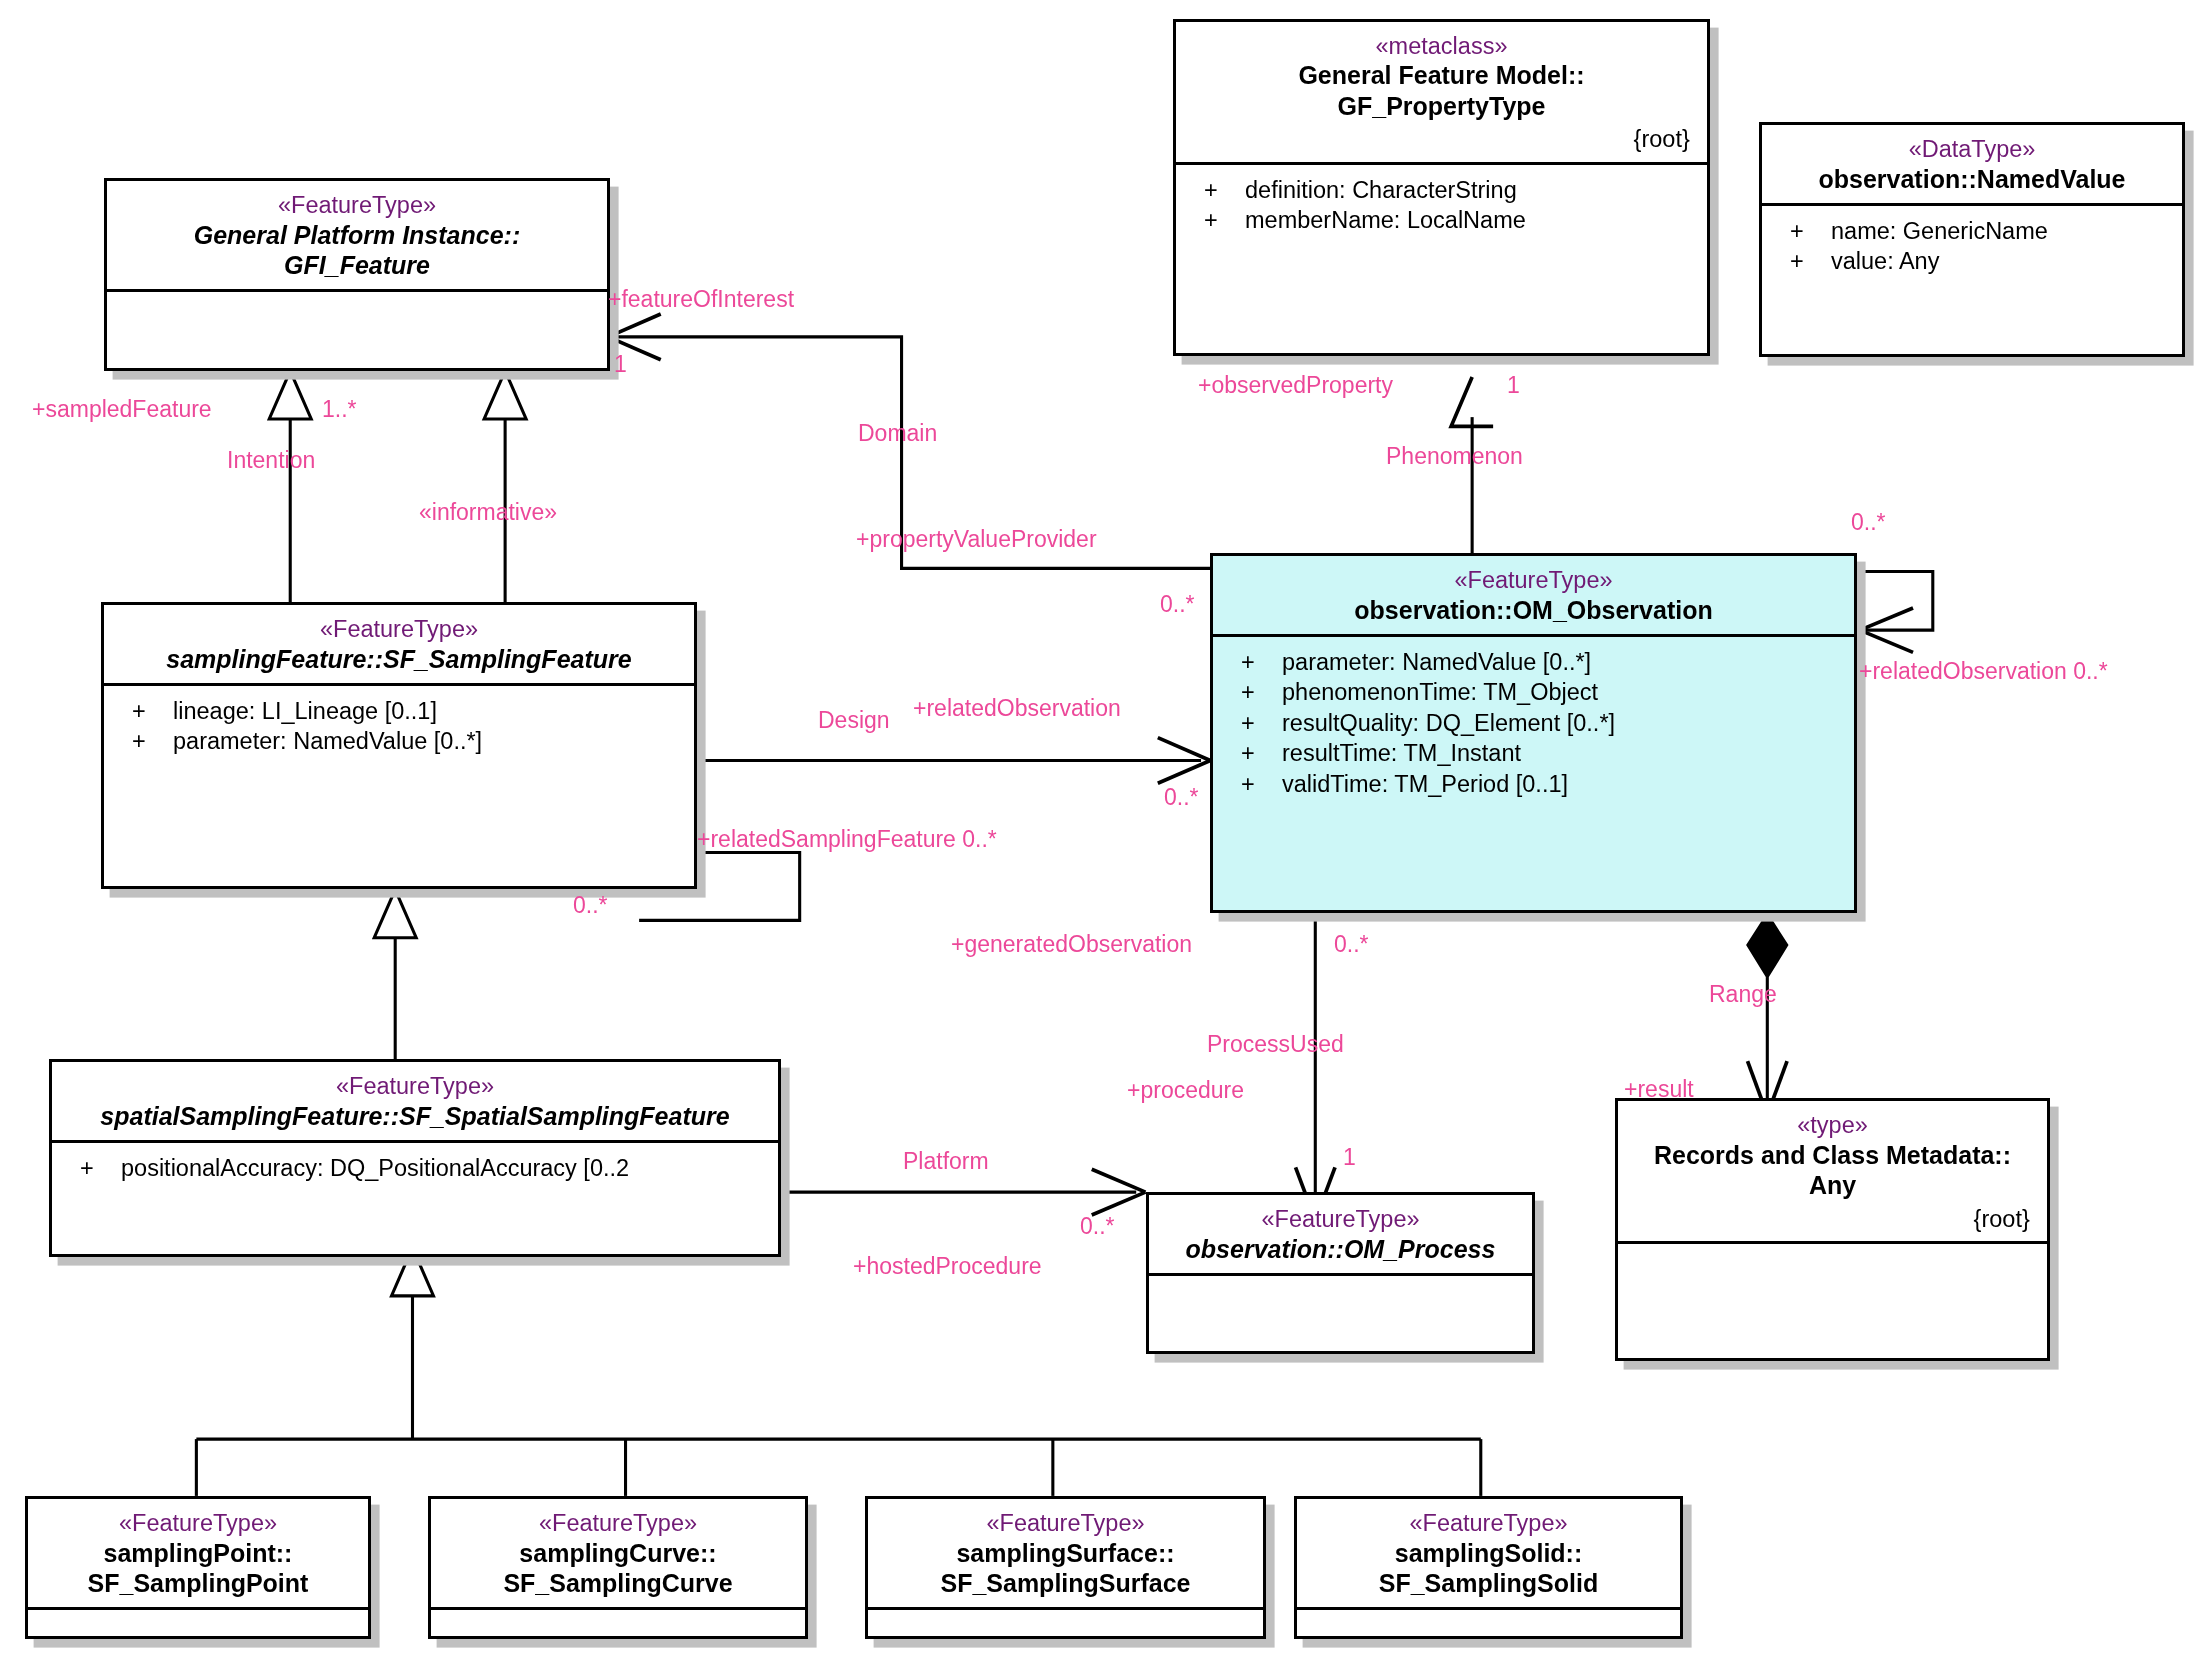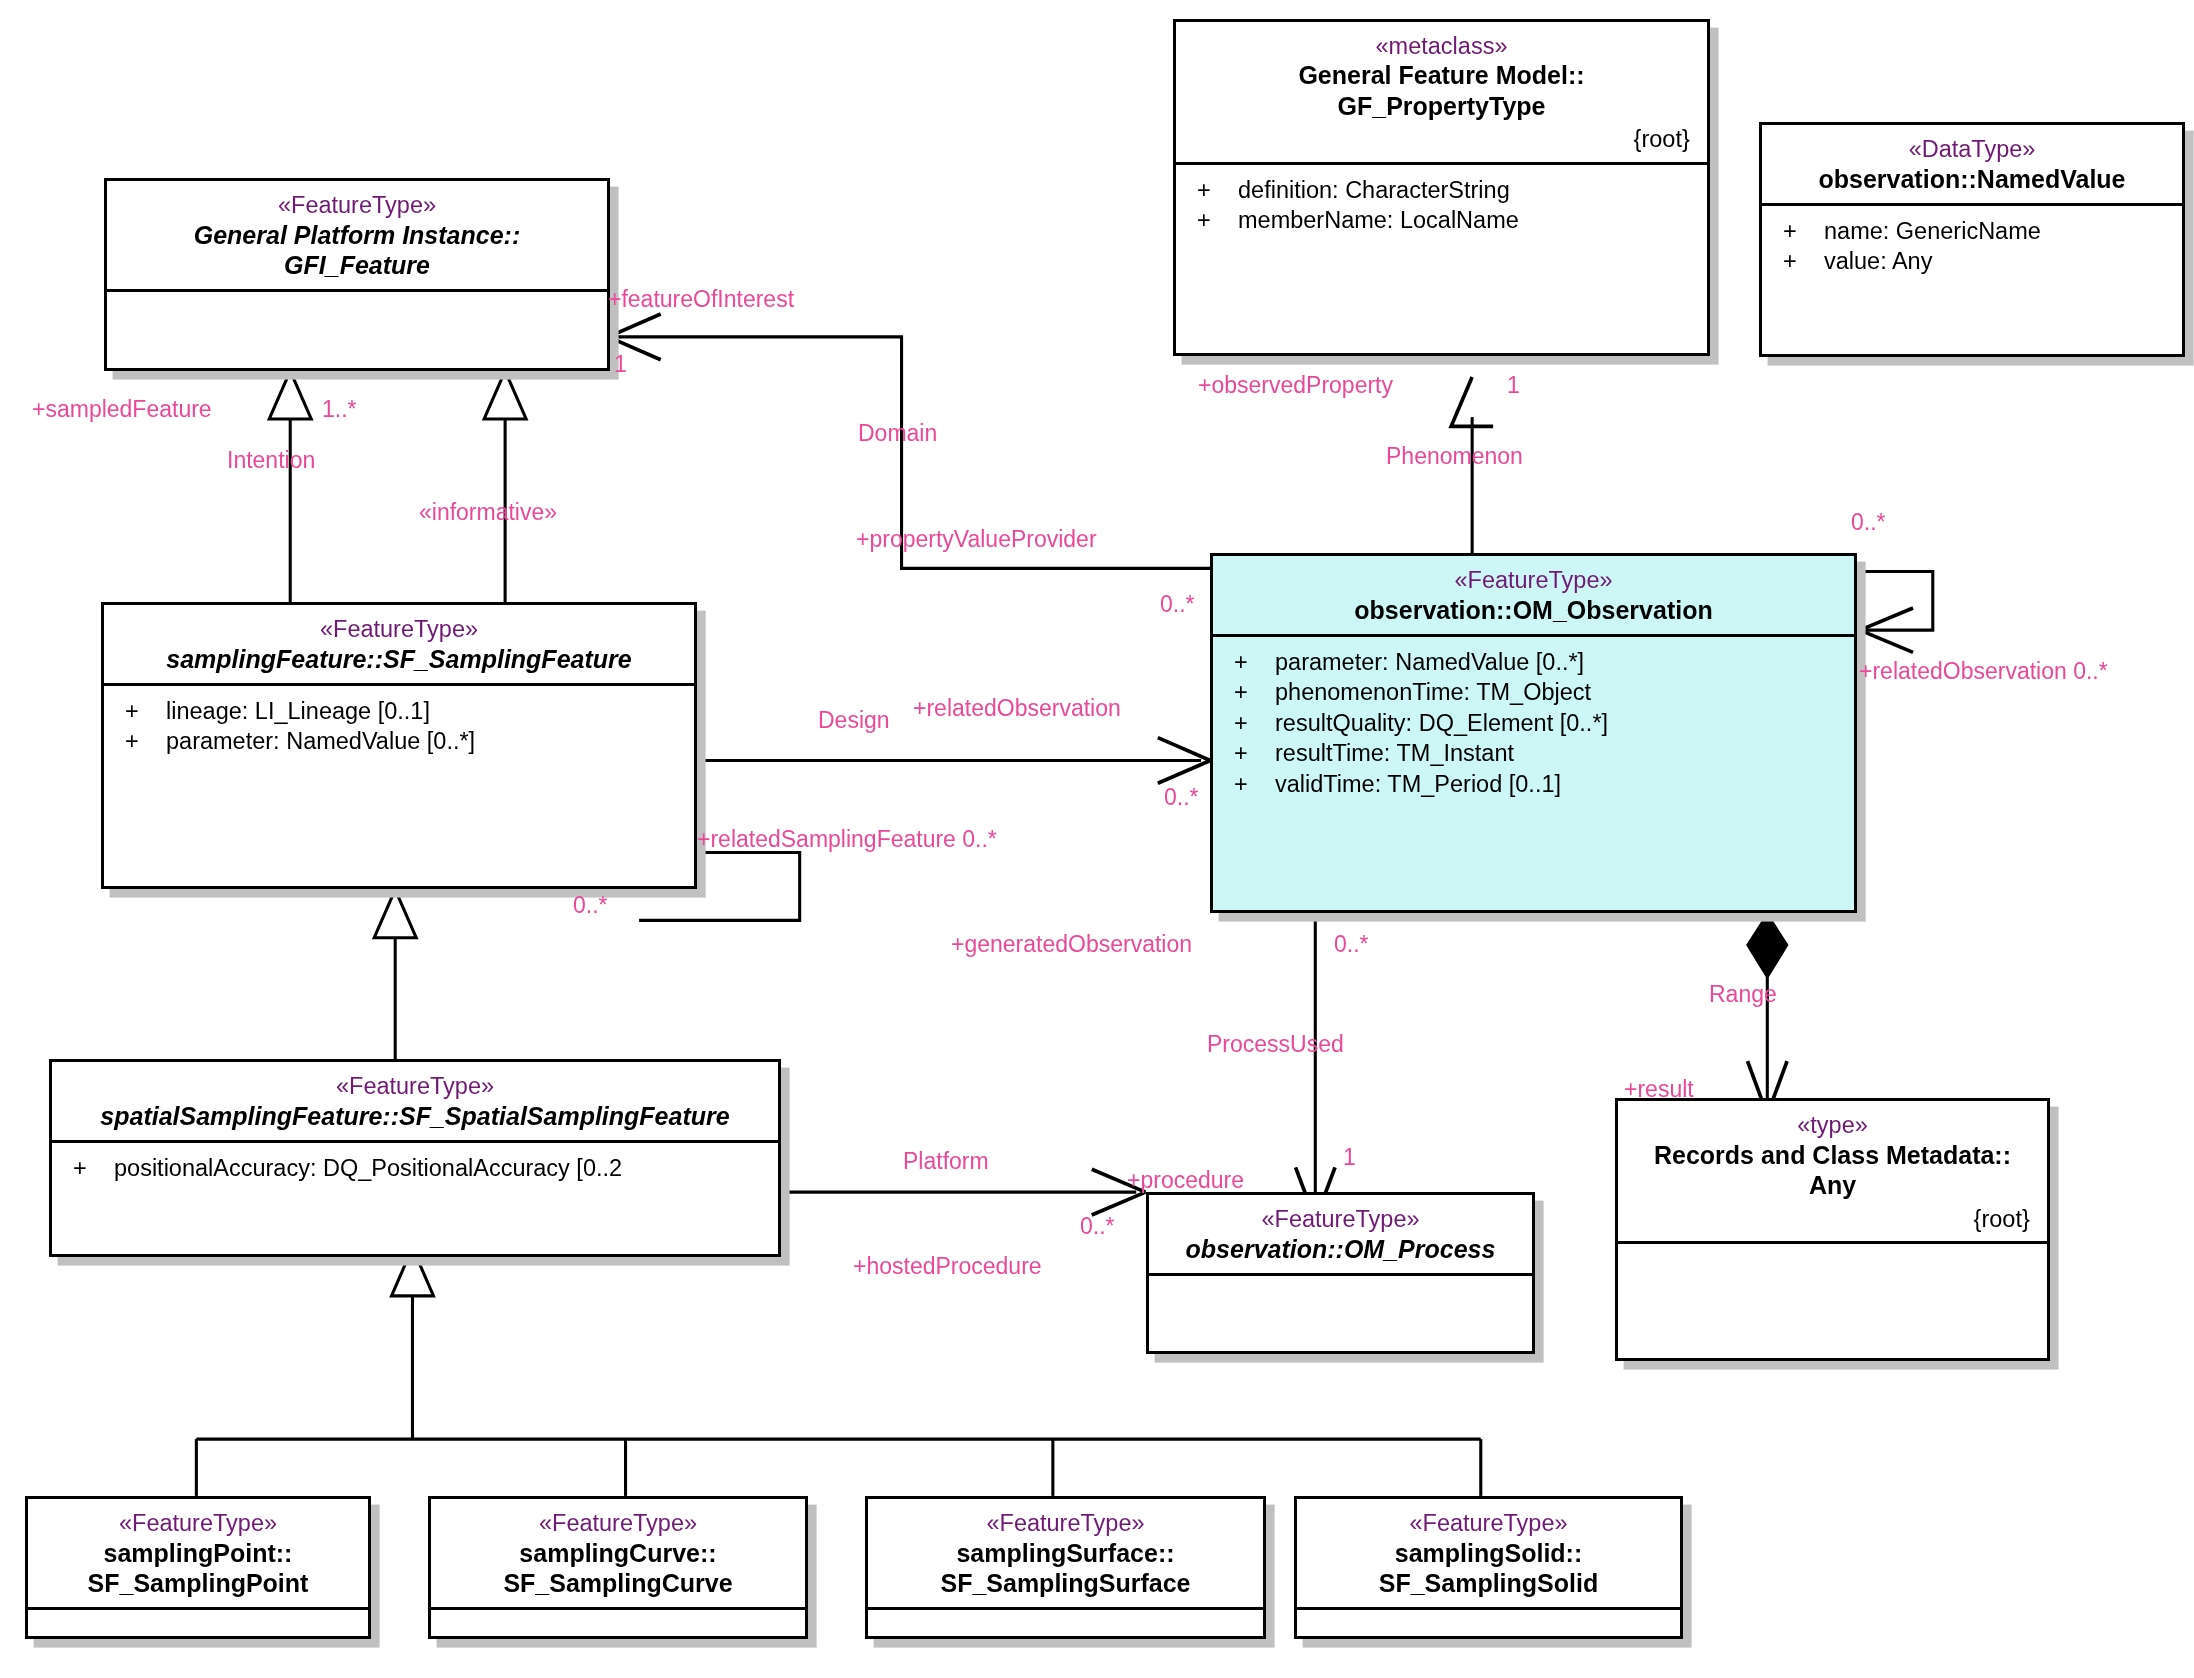--- a/index.html
+++ b/index.html
@@ -26,21 +26,21 @@
     text-align:center;
     position:relative;
   }
   .stereo{font-size:23.5px;line-height:1.22;color:#701a75;}
   .tname{font-size:25px;font-weight:bold;line-height:1.22;color:#000;}
   .tname.ital{font-style:italic;}
   .rootmark{
     font-size:23.5px;text-align:right;padding-right:6.2px;margin-top:5px;color:#000;
   }
   .divider{border-top:3.1px solid #000;}
-  .attrs{padding:10px 0 10px 5px;}
+  .attrs{padding:10px 0 10px 12px;}
   .attr{
     font-size:23.5px;line-height:1.30;color:#000;white-space:nowrap;
     padding-left:16px;overflow:hidden;
   }
   .attr .vis{display:inline-block;width:41px;}
   .emptycomp{height:52px;}
   .lbl{
     position:absolute;
     font-size:23px;
     color:#ec4899;
@@ -293,21 +293,21 @@
 
   <div class="lbl" style="left:697px;top:828px;">+relatedSamplingFeature 0..*</div>
   <div class="lbl" style="left:573px;top:894px;">0..*</div>
 
   <div class="lbl" style="left:1851px;top:511px;">0..*</div>
   <div class="lbl" style="left:1859px;top:660px;">+relatedObservation 0..*</div>
 
   <div class="lbl" style="left:951px;top:933px;">+generatedObservation</div>
   <div class="lbl" style="left:1334px;top:933px;">0..*</div>
   <div class="lbl" style="left:1207px;top:1033px;">ProcessUsed</div>
-  <div class="lbl" style="left:1127px;top:1169px;">+procedure</div>
+  <div class="lbl" style="left:1127px;top:1079px;">+procedure</div>
   <div class="lbl" style="left:1343px;top:1146px;">1</div>
 
   <div class="lbl" style="left:903px;top:1150px;">Platform</div>
   <div class="lbl" style="left:853px;top:1255px;">+hostedProcedure</div>
   <div class="lbl" style="left:1080px;top:1215px;">0..*</div>
 
   <div class="lbl" style="left:1709px;top:983px;">Range</div>
   <div class="lbl" style="left:1624px;top:1078px;">+result</div>
 
 </div>

